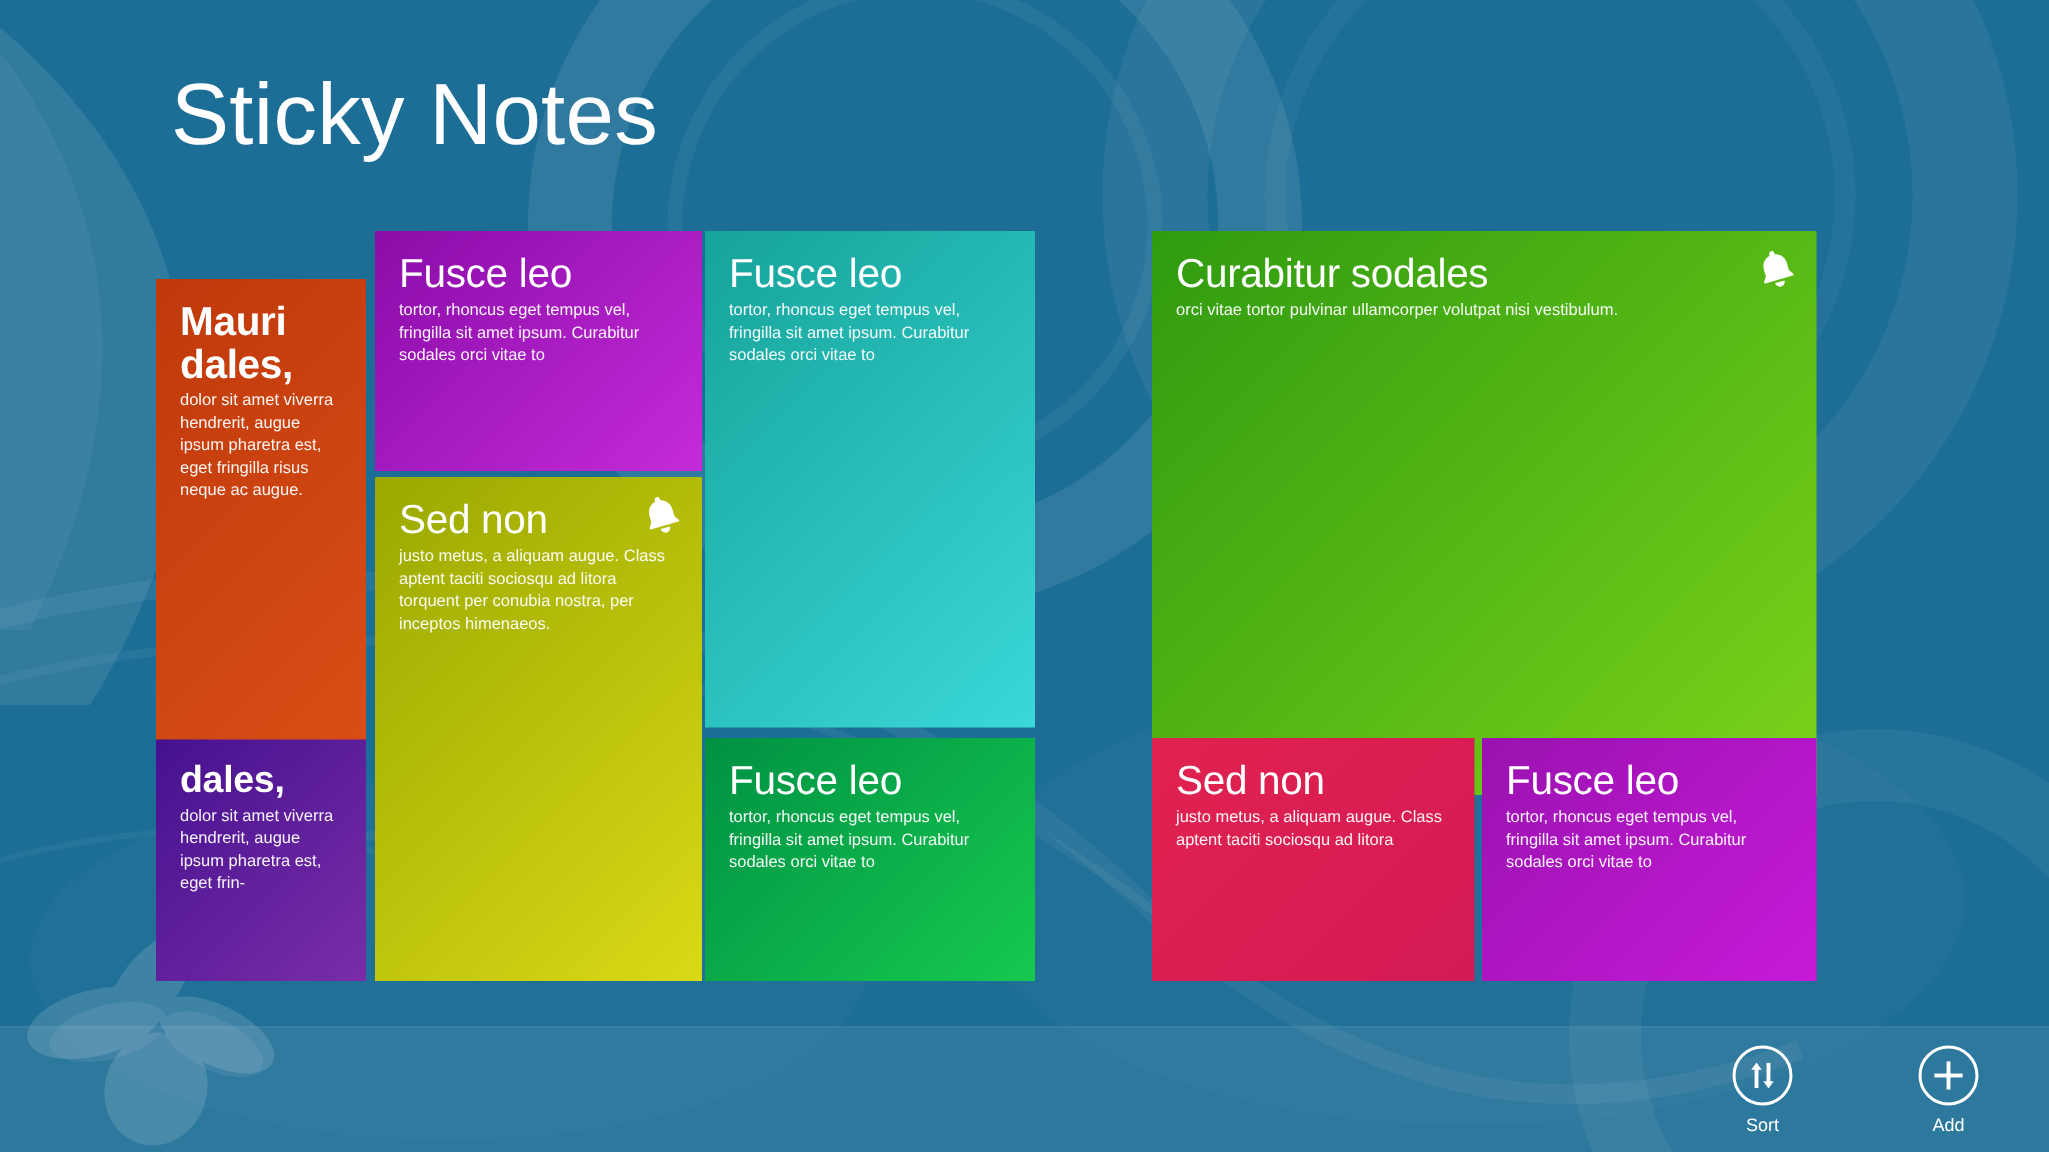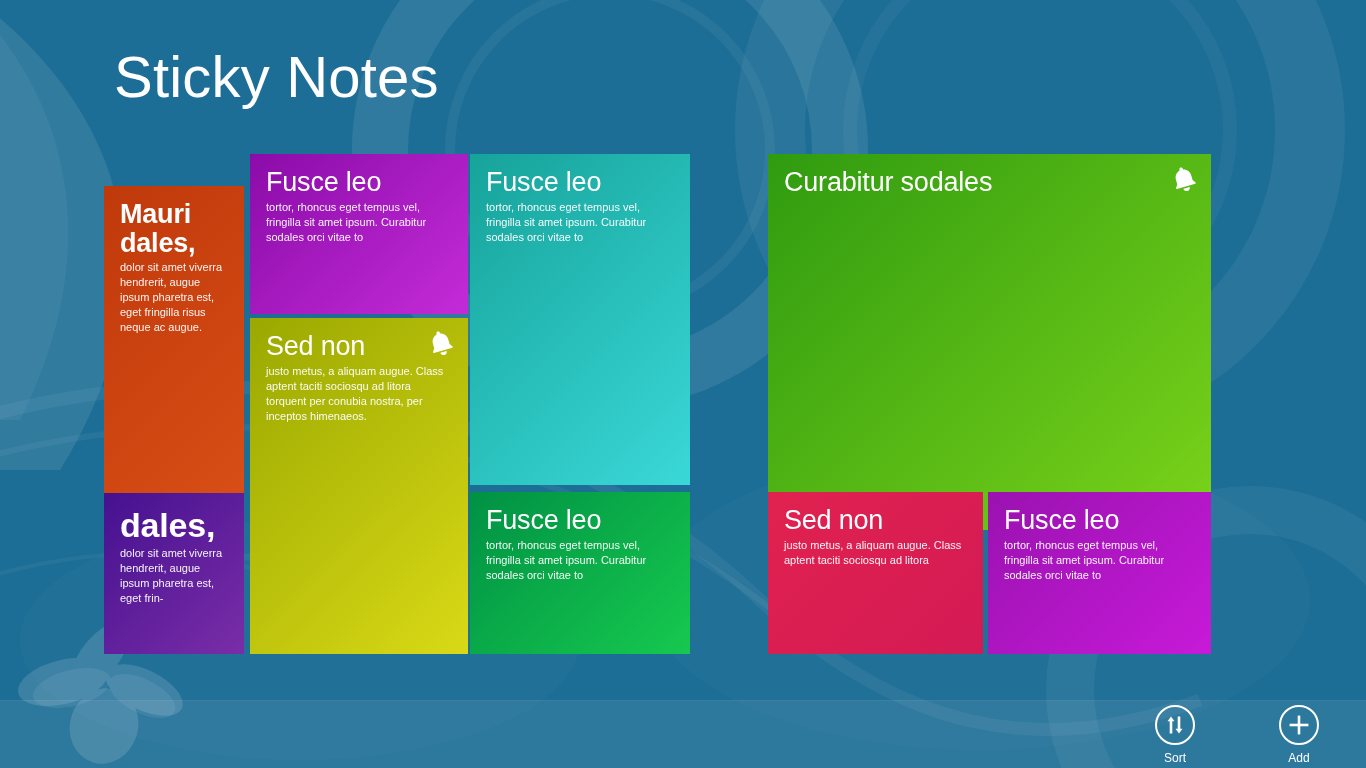--- a/index.html
+++ b/index.html
@@ -50,21 +50,21 @@
     word-wrap:break-word;
   }
   .tile .t-title.thin { font-weight:normal; }
   .tile .t-body {
     font-size:11px;
     line-height:1.37;
     color:rgba(255,255,255,0.95);
     word-wrap:break-word;
     overflow-wrap:break-word;
   }
-  .tile.small .t-title { font-size:34px; }
+  .tile.small .t-title { font-size:25px; }
   .tile .bell {
     position:absolute;
     top:10px; right:12px;
     width:30px; height:30px;
   }
   .tile .bell svg { width:100%; height:100%; display:block; }
 
   
   #tile-mauri      { left:104px; top:154px;  width:140px; height:334px;margin-top:32px; }
   #tile-dales      { left:104px; top:493px;  width:140px; height:161px; }
@@ -73,21 +73,21 @@
   #tile-fusce-2    { left:470px; top:154px;  width:220px; height:331px; }
   #tile-fusce-3    { left:470px; top:492px;  width:220px; height:162px; }
   #tile-curabitur  { left:768px; top:154px;  width:443px; height:376px; }
   #tile-sednon-2   { left:768px; top:492px;  width:215px; height:162px; }
   #tile-fusce-4    { left:988px; top:492px;  width:223px; height:162px; }
 
   
   .appbar {
     position:absolute;
     left:0; right:0; bottom:0;
-    height:68px;
+    height:84px;
     background:rgba(255,255,255,0.075);
     border-top:1px solid rgba(255,255,255,0.05);
     display:flex;
     justify-content:flex-end;
     align-items:center;
     padding-right:36px;
     gap:62px;
   }
   .appbar-btn {
     width:62px;
@@ -202,20 +202,21 @@
   <div class="tile" id="tile-curabitur" style="background: linear-gradient(135deg, rgb(47, 155, 16) 0%, rgb(123, 211, 26) 100%);">
     <div class="bell">
       <svg viewBox="0 0 32 32" xmlns="http://www.w3.org/2000/svg" aria-hidden="true">
         <g transform="rotate(-16 16 16)" fill="#ffffff">
           <path d="M16 3.2c1.05 0 1.9.85 1.9 1.9v1.0c3.9.85 6.6 4.3 6.6 8.35v5.1l2.3 3.35c.35.5 0 1.2-.62 1.2H5.82c-.62 0-.97-.7-.62-1.2l2.3-3.35v-5.1c0-4.05 2.7-7.5 6.6-8.35v-1.0c0-1.05.85-1.9 1.9-1.9z"></path>
           <path d="M12.5 25.8h7.0c0 1.93-1.57 3.5-3.5 3.5s-3.5-1.57-3.5-3.5z"></path>
         </g>
       </svg>
     </div>
     <div class="t-title thin">Curabitur sodales</div>
+    <div class="t-body">orci vitae tortor pulvinar ullamcorper volutpat nisi vestibulum.</div>
   </div>
 
   <div class="tile" id="tile-sednon-2" style="background: linear-gradient(135deg, rgb(224, 34, 79) 0%, rgb(212, 26, 85) 100%);">
     <div class="t-title thin">Sed non</div>
     <div class="t-body">justo metus, a aliquam augue. Class aptent taciti sociosqu ad litora</div>
   </div>
 
   <div class="tile" id="tile-fusce-4" style="background: linear-gradient(135deg, rgb(154, 18, 176) 0%, rgb(199, 26, 216) 100%);">
     <div class="t-title thin">Fusce leo</div>
     <div class="t-body">tortor, rhoncus eget tempus vel, fringilla sit amet ipsum. Curabitur sodales orci vitae to</div>

